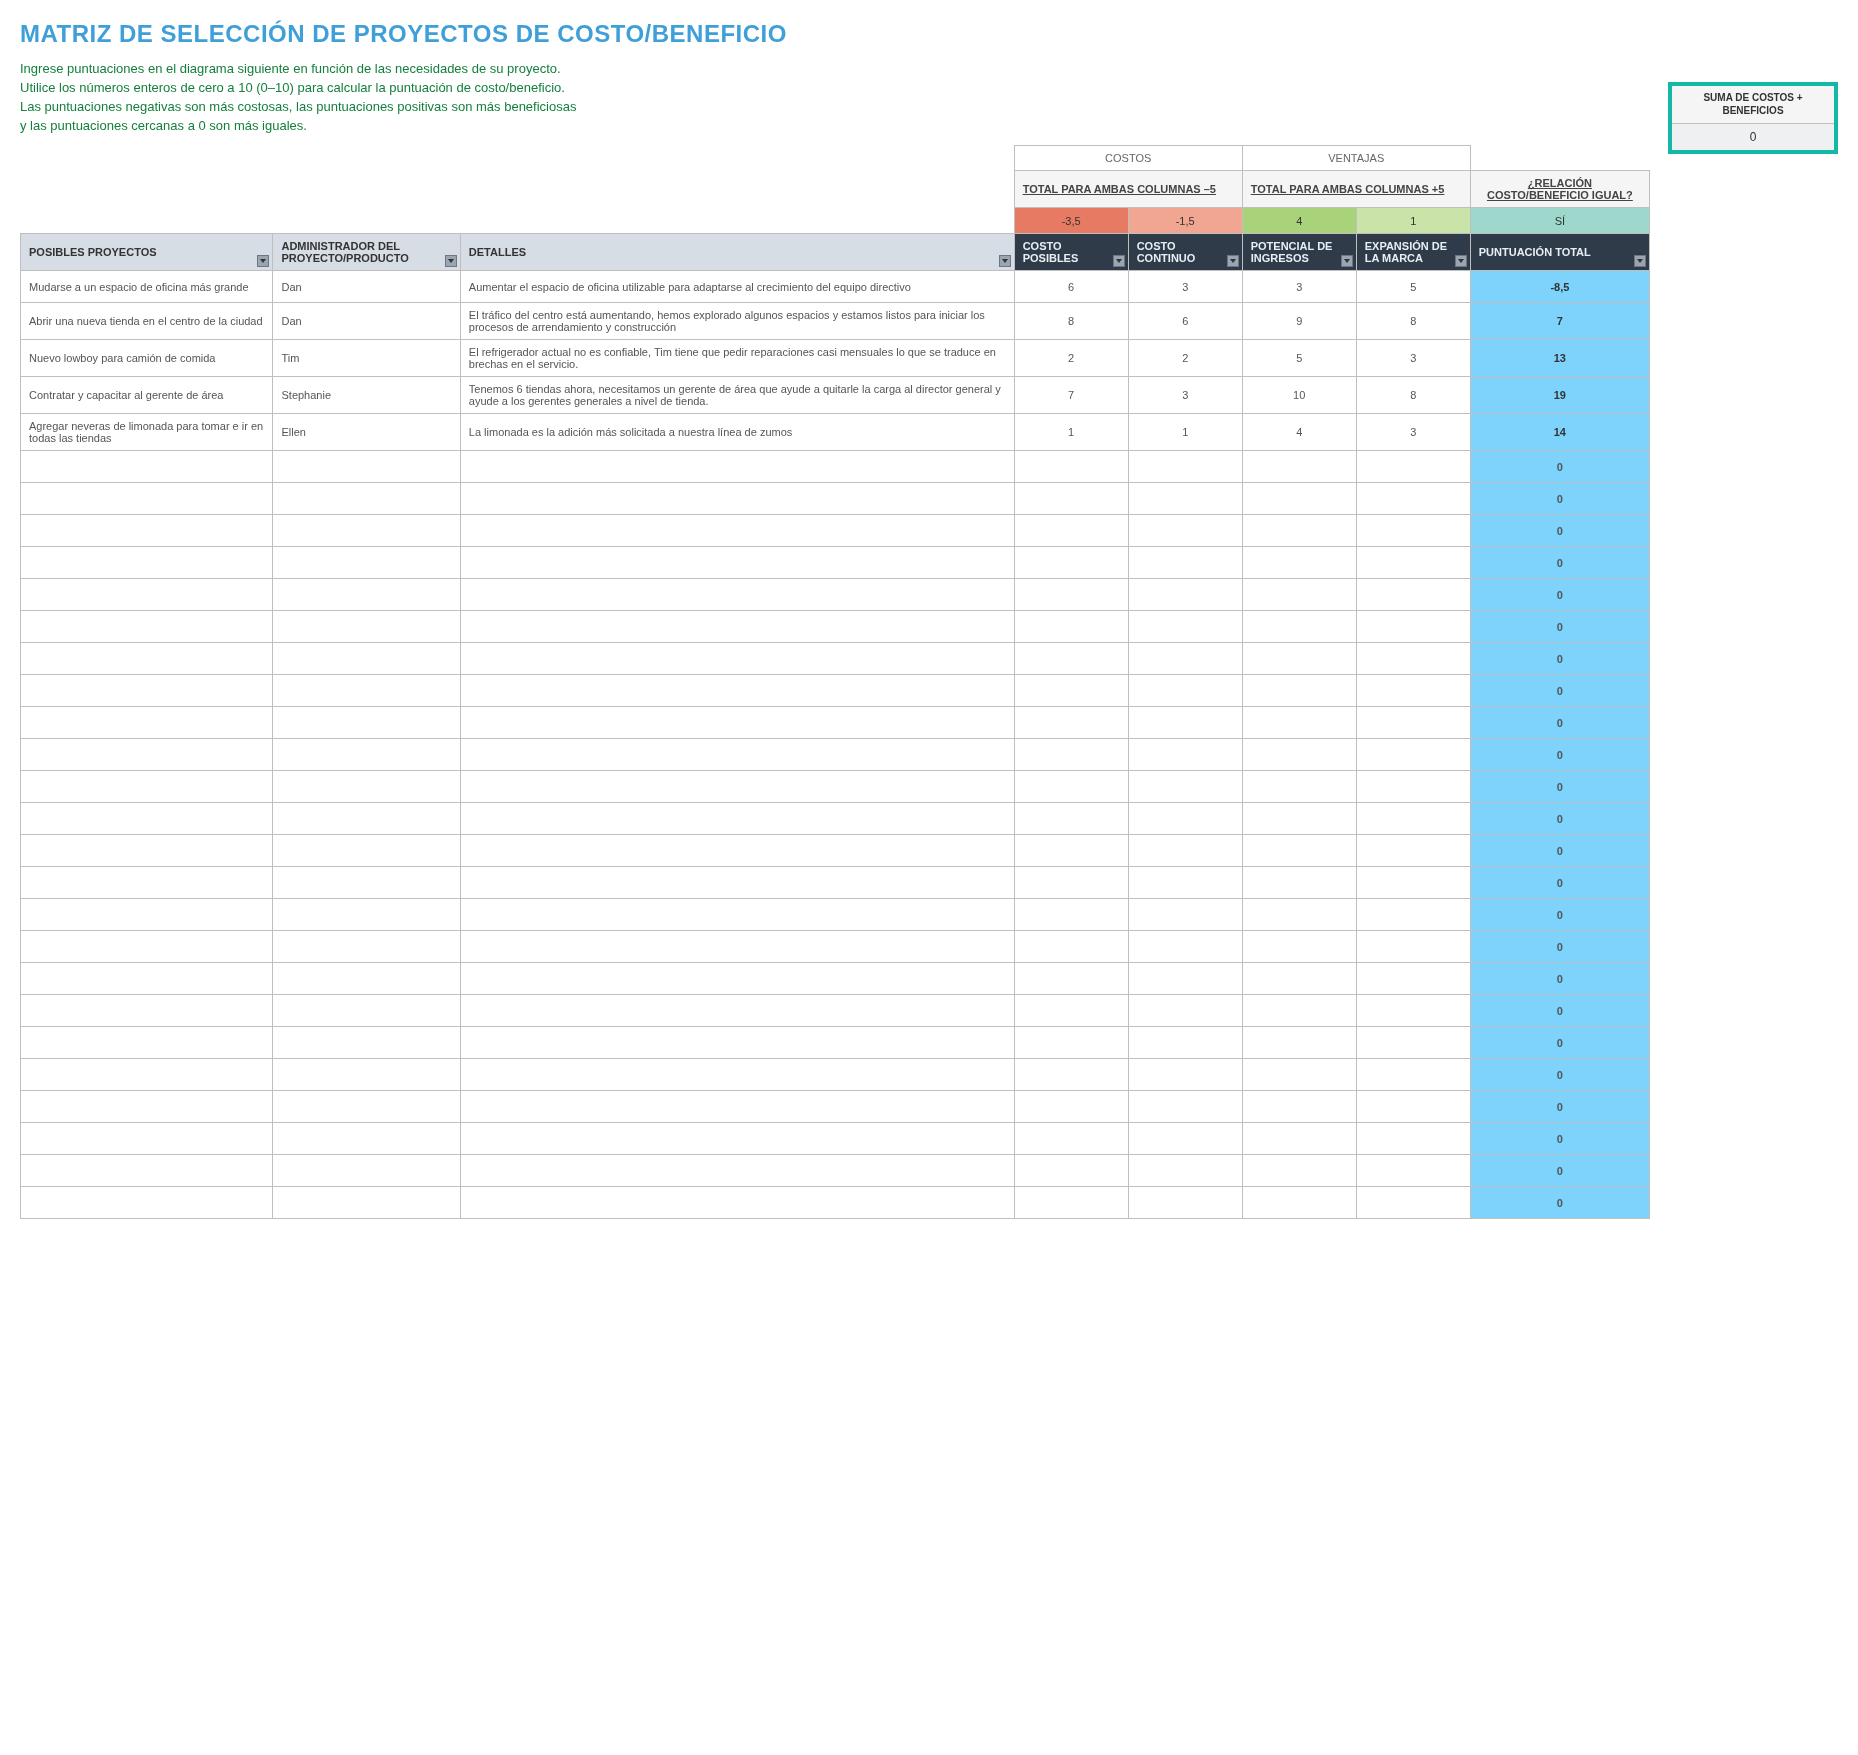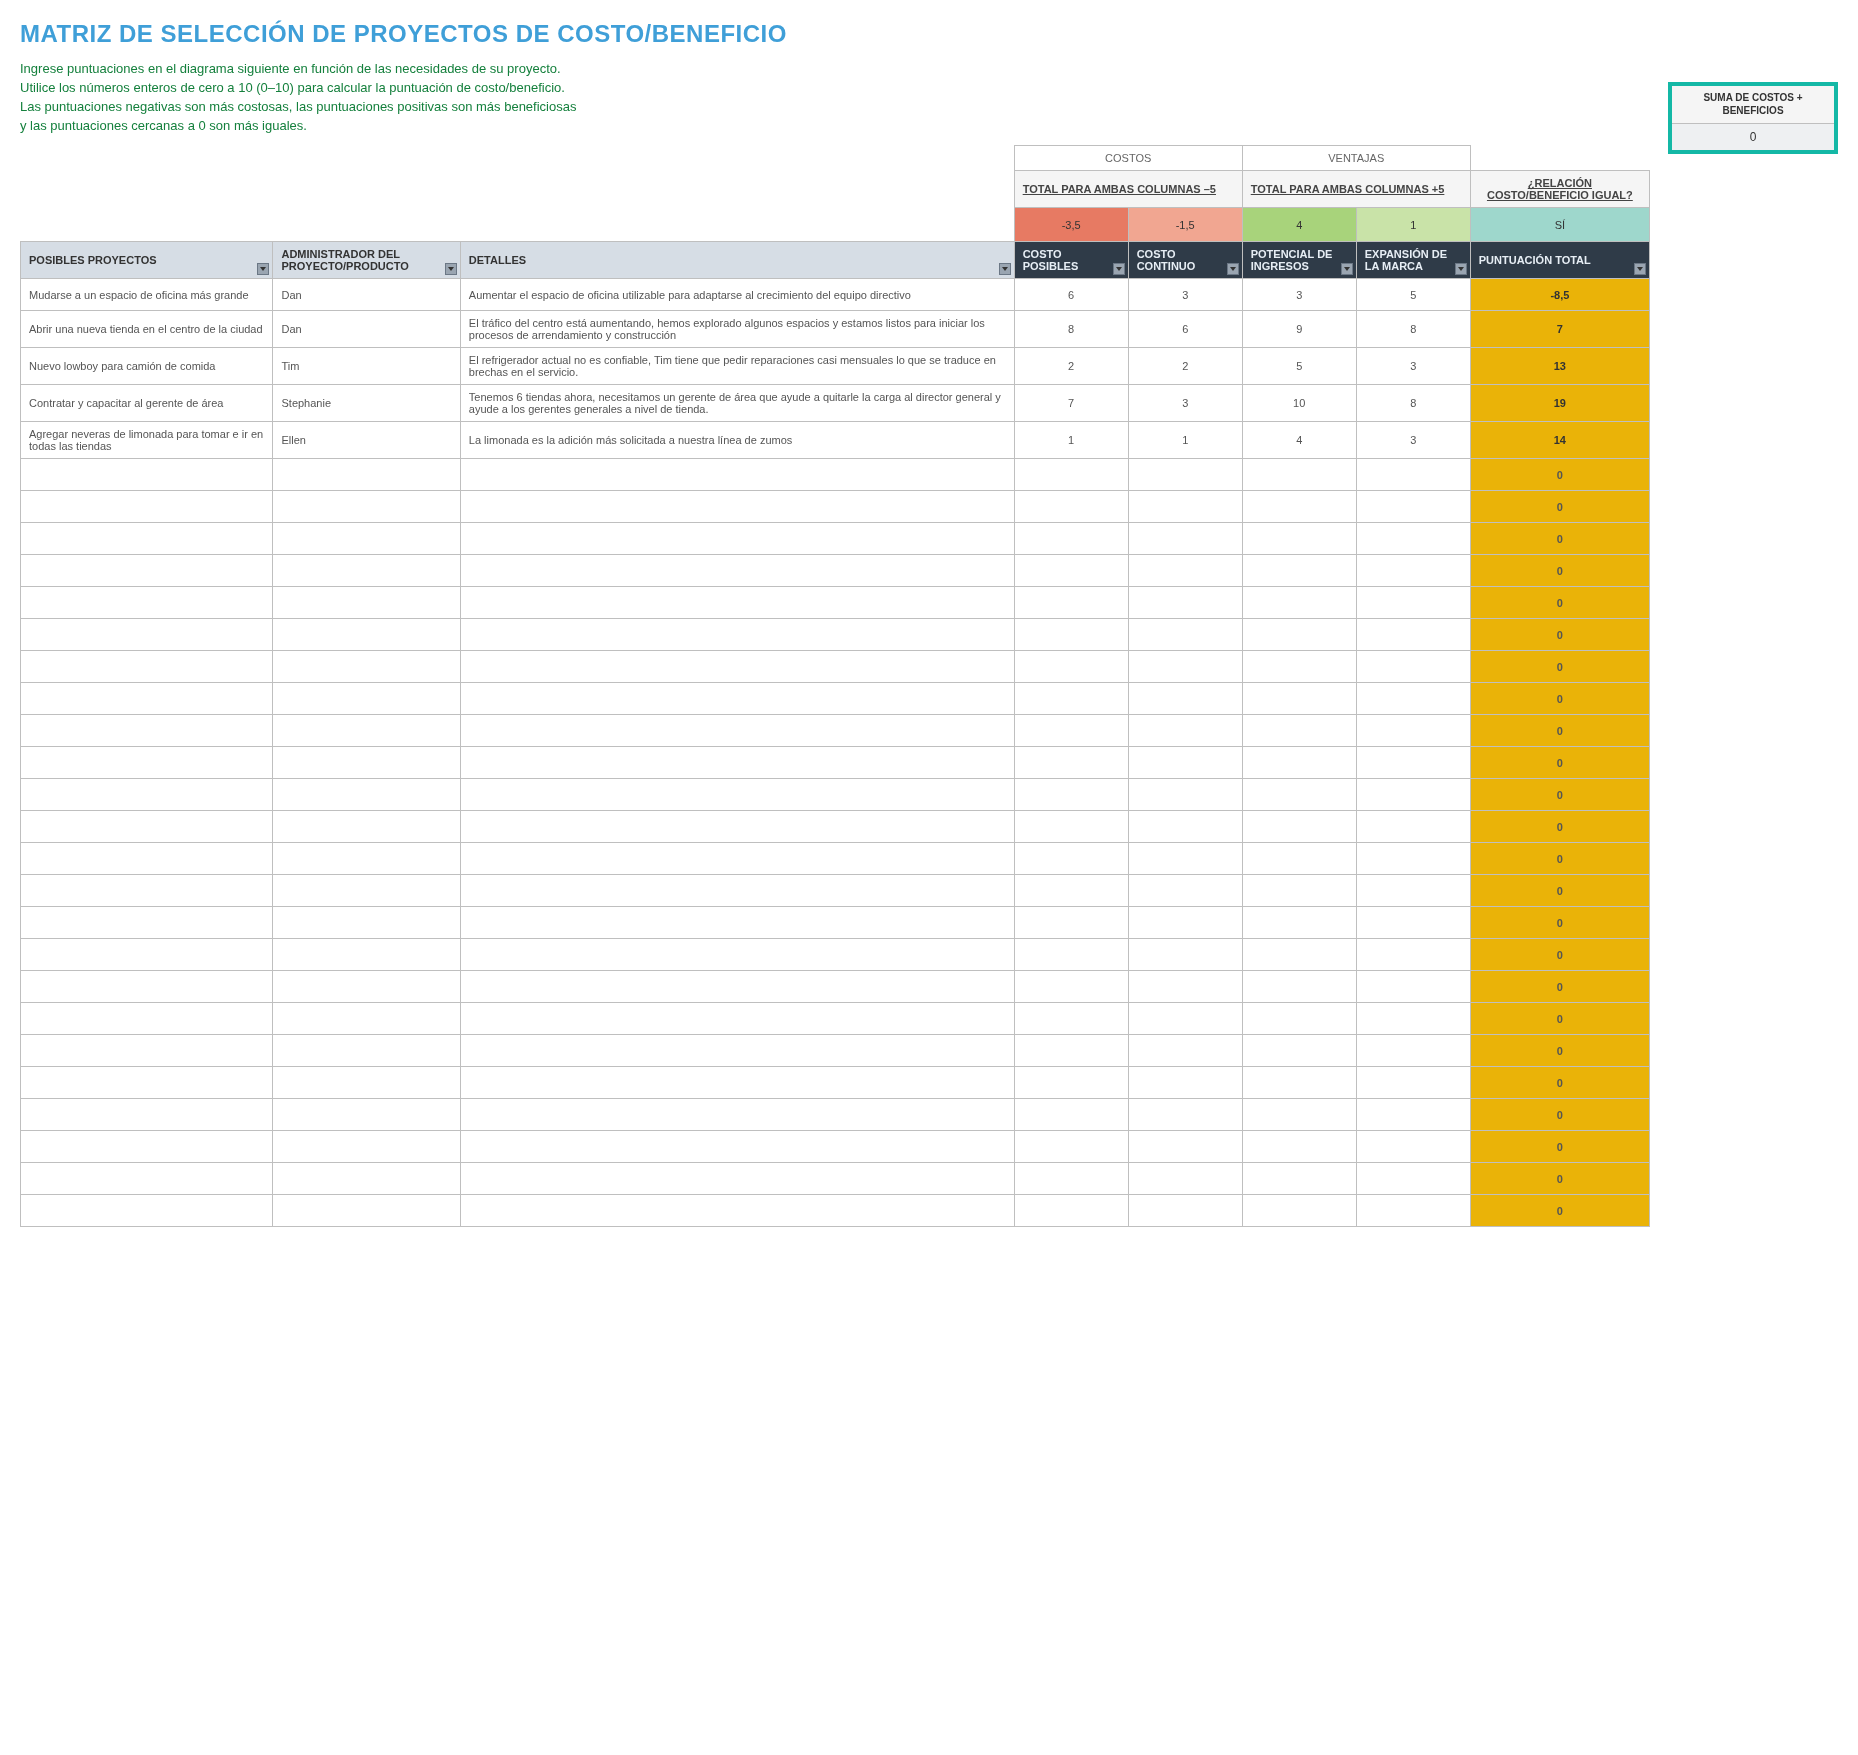--- a/index.html
+++ b/index.html
@@ -65,21 +65,21 @@
     font-weight: 700;
     color: #444;
     text-align: left;
     vertical-align: middle;
     height: 34px;
     text-decoration: underline;
   }
   .sub-heading td.center { text-align:center; }
   .val-row td {
     text-align: center;
-    height: 34px;
+    height: 26px;
     font-size: 12px;
   }
   .bg-red-dark { background: #e77a63; }
   .bg-red-light { background: #f1a691; }
   .bg-green-dark { background: #a8d37b; }
   .bg-green-light { background: #c9e3a8; }
   .bg-teal { background: #9ed7cc; }
   .col-hdr {
     background: #2f3b48;
     color: #e7eef5;
@@ -114,21 +114,21 @@
     border-top: 4px solid #333;
   }
   .data-row td {
     height: 32px;
     vertical-align: middle;
     font-size: 11px;
     color: #555;
   }
   .data-row td.num { text-align: center; }
   .data-row td.total {
-    background: #eab308;
+    background: #7dd3fc;
     font-weight: 700;
     text-align: center;
     color: #333;
   }
   .data-row.empty td { color:#555; }
   .sum-box {
     border: 4px solid #14b8a6;
   }
   .sum-box .hdr {
     background: #f5f5f5;

